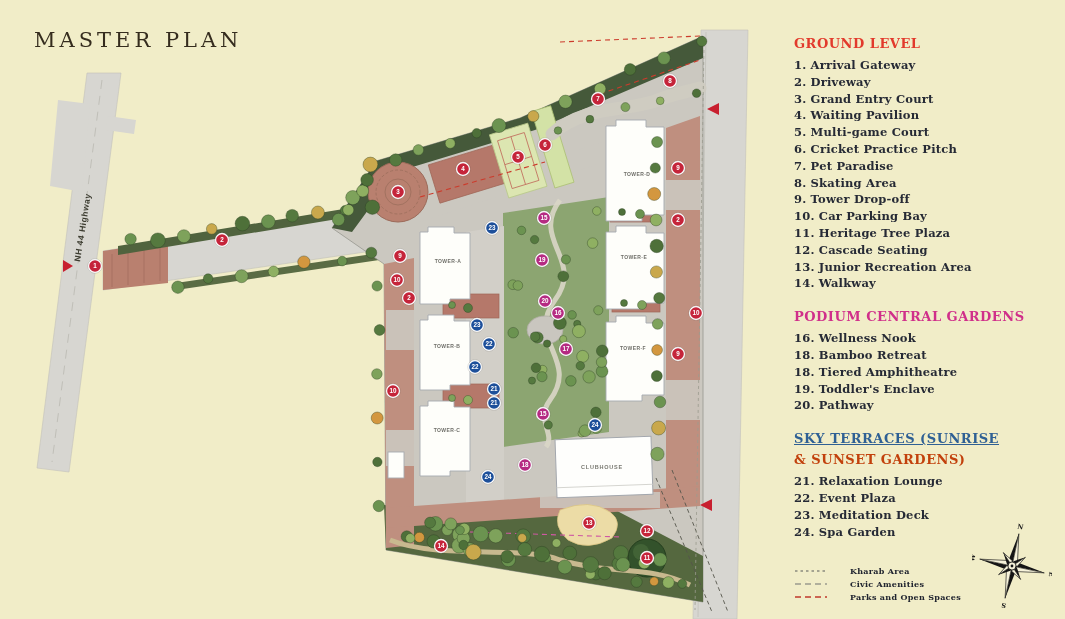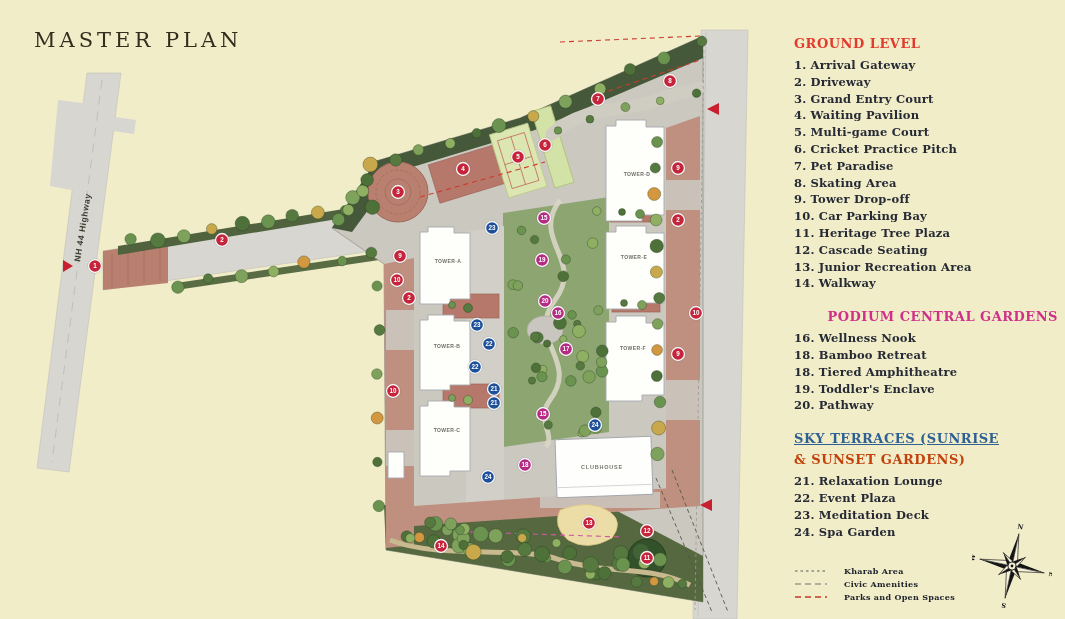--- a/index.html
+++ b/index.html
@@ -7,21 +7,21 @@
           font-family:"DejaVu Serif",serif;}
   .page-title{position:absolute;left:34px;top:28px;font-size:21px;letter-spacing:4px;
               color:#352c1e;font-weight:500;}
   #plan-svg{position:absolute;left:0;top:0;}
   .legend{position:absolute;left:794px;top:36px;width:264px;}
   .leg-section{margin-top:17px;}
   .leg-section:first-child{margin-top:0;}
   .leg-title{font-size:13px;font-weight:700;letter-spacing:.5px;line-height:15px;margin:0 0 6px 0;}
   .leg-item{font-size:11.5px;font-weight:700;color:#262a35;line-height:16.8px;letter-spacing:.2px;}
   .line-legend{margin-top:24px;}
-  .ll-row{display:flex;align-items:center;gap:16px;height:13px;}
+  .ll-row{display:flex;align-items:center;gap:22px;height:13px;}
   .ll-label{font-size:8px;font-weight:700;color:#20242f;letter-spacing:.3px;}
   #compass{position:absolute;left:972px;top:516px;}
 </style>
 </head>
 <body>
 
 <div class="canvas">
 
   <svg id="plan-svg" width="1065" height="619" viewBox="0 0 1065 619">
 
@@ -486,21 +486,21 @@
           <div class="leg-item">7. Pet Paradise</div>
           <div class="leg-item">8. Skating Area</div>
           <div class="leg-item">9. Tower Drop-off</div>
           <div class="leg-item">10. Car Parking Bay</div>
           <div class="leg-item">11. Heritage Tree Plaza</div>
           <div class="leg-item">12. Cascade Seating</div>
           <div class="leg-item">13. Junior Recreation Area</div>
           <div class="leg-item">14. Walkway</div>
         </div>
         <div class="leg-section">
-          <div class="leg-title" style="color: rgb(208, 47, 138); text-align: right;">PODIUM CENTRAL GARDENS</div>
+          <div class="leg-title" style="color: rgb(208, 47, 138);">PODIUM CENTRAL GARDENS</div>
           <div class="leg-item">16. Wellness Nook</div>
           <div class="leg-item">18. Bamboo Retreat</div>
           <div class="leg-item">18. Tiered Amphitheatre</div>
           <div class="leg-item">19. Toddler's Enclave</div>
           <div class="leg-item">20. Pathway</div>
         </div>
         <div class="leg-section">
           <div class="leg-title" style="color: rgb(47, 96, 148); text-decoration: underline;">SKY TERRACES (SUNRISE</div>
           <div class="leg-title" style="color: #c2410c;">&amp; SUNSET GARDENS)</div>
           <div class="leg-item">21. Relaxation Lounge</div>

